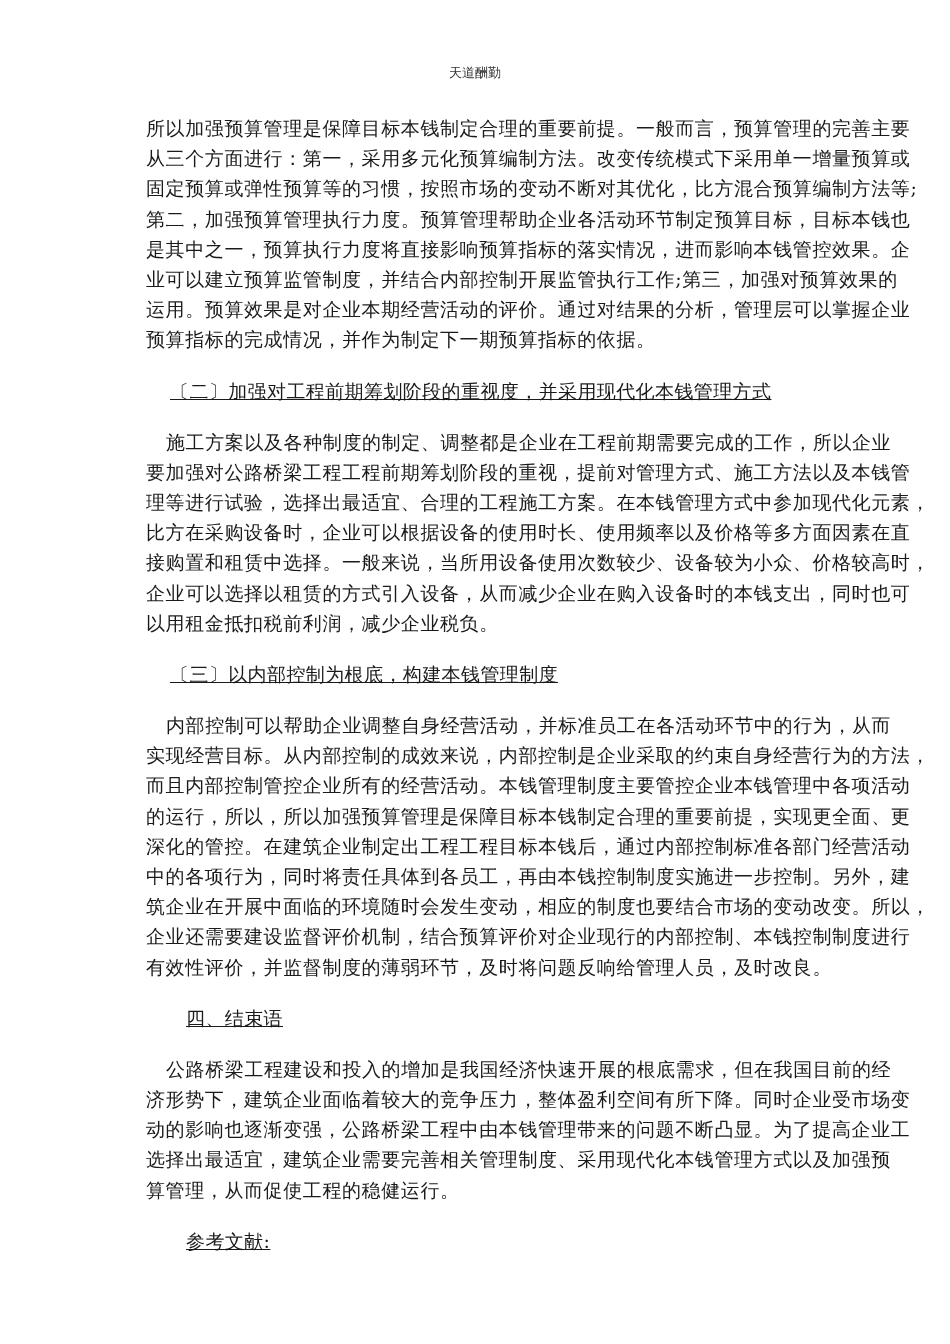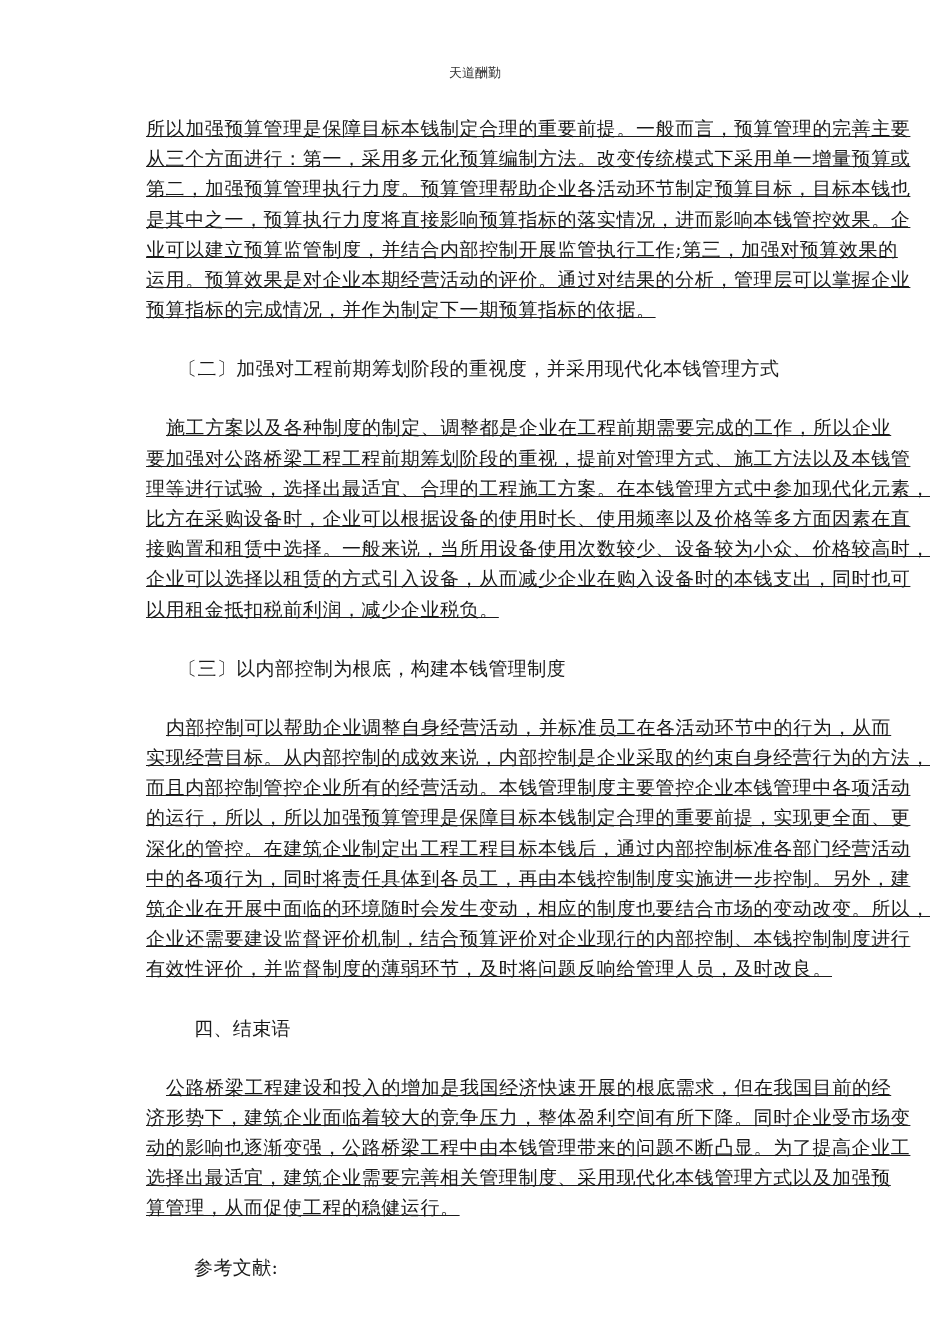--- a/index.html
+++ b/index.html
@@ -4,34 +4,35 @@
 <style>
   html, body { margin: 0; padding: 0; background: #ffffff; }
   body { width: 950px; height: 1344px; position: relative; overflow: hidden;
          font-family: "DejaVu Serif", "Liberation Serif", serif; color: #1a1a1a; }
   .header { position: absolute; top: 64px; left: 0; width: 950px; text-align: center;
             font-size: 13px; color: #333; }
   .body { position: absolute; left: 146px; top: 113px; width: 660px; }
   .para { font-size: 19px; line-height: 30.2px; text-align: justify; text-align-last: left;
           margin: 0; letter-spacing: 0.6px; }
   .gap { height: 21px; }
-  .heading { font-size: 19px; line-height: 30px; margin: 8px; padding-left: 24px; letter-spacing: 0.4px; }
+  .heading { font-size: 19px; line-height: 30px; margin: 0; padding-left: 24px; letter-spacing: 0.4px; text-decoration: underline; }
   .heading.plain { padding-left: 40px; }
-  .line { display: block; white-space: nowrap; text-decoration: underline; }
+  .line { display: block; white-space: nowrap; }
 </style>
 </head>
 <body>
 
 <div class="header">天道酬勤</div>
 
 <div class="body">
 
   <p class="para">
     <span class="line">所以加强预算管理是保障目标本钱制定合理的重要前提。一般而言，预算管理的完善主要</span>
     <span class="line">从三个方面进行：第一，采用多元化预算编制方法。改变传统模式下采用单一增量预算或</span>
+    <span class="line">固定预算或弹性预算等的习惯，按照市场的变动不断对其优化，比方混合预算编制方法等;</span>
     <span class="line">第二，加强预算管理执行力度。预算管理帮助企业各活动环节制定预算目标，目标本钱也</span>
     <span class="line">是其中之一，预算执行力度将直接影响预算指标的落实情况，进而影响本钱管控效果。企</span>
     <span class="line">业可以建立预算监管制度，并结合内部控制开展监管执行工作;第三，加强对预算效果的</span>
     <span class="line">运用。预算效果是对企业本期经营活动的评价。通过对结果的分析，管理层可以掌握企业</span>
     <span class="line">预算指标的完成情况，并作为制定下一期预算指标的依据。</span>
   </p>
   <div class="gap"></div>
 
   <p class="heading">〔二〕加强对工程前期筹划阶段的重视度，并采用现代化本钱管理方式</p>
   <div class="gap"></div>

